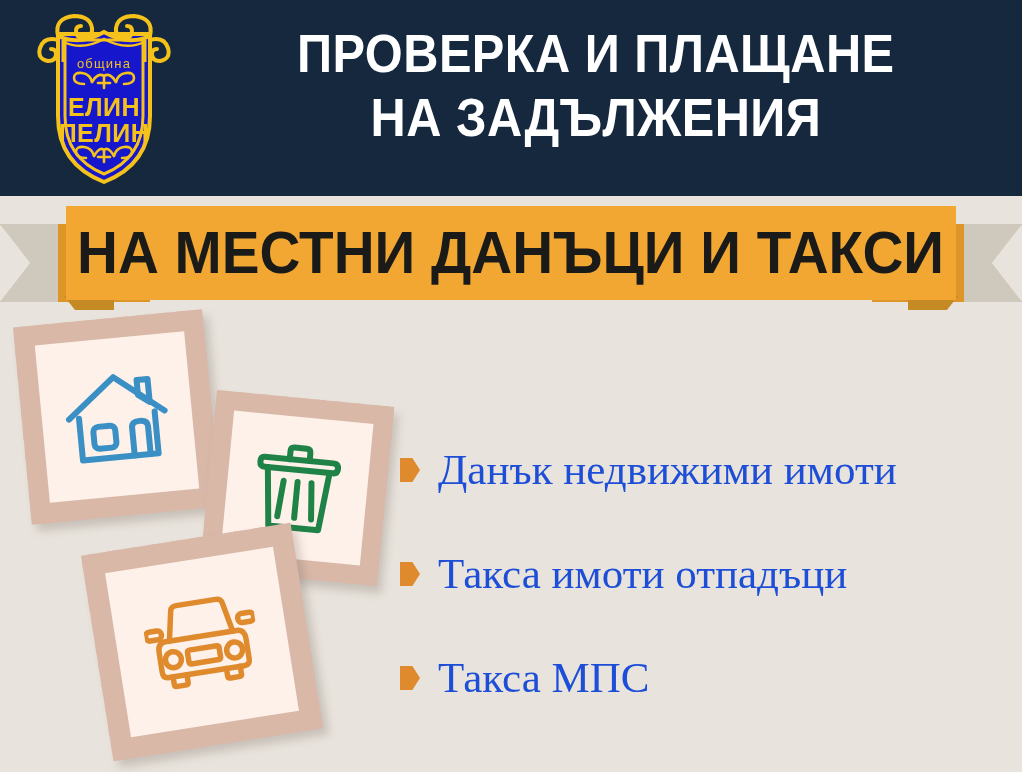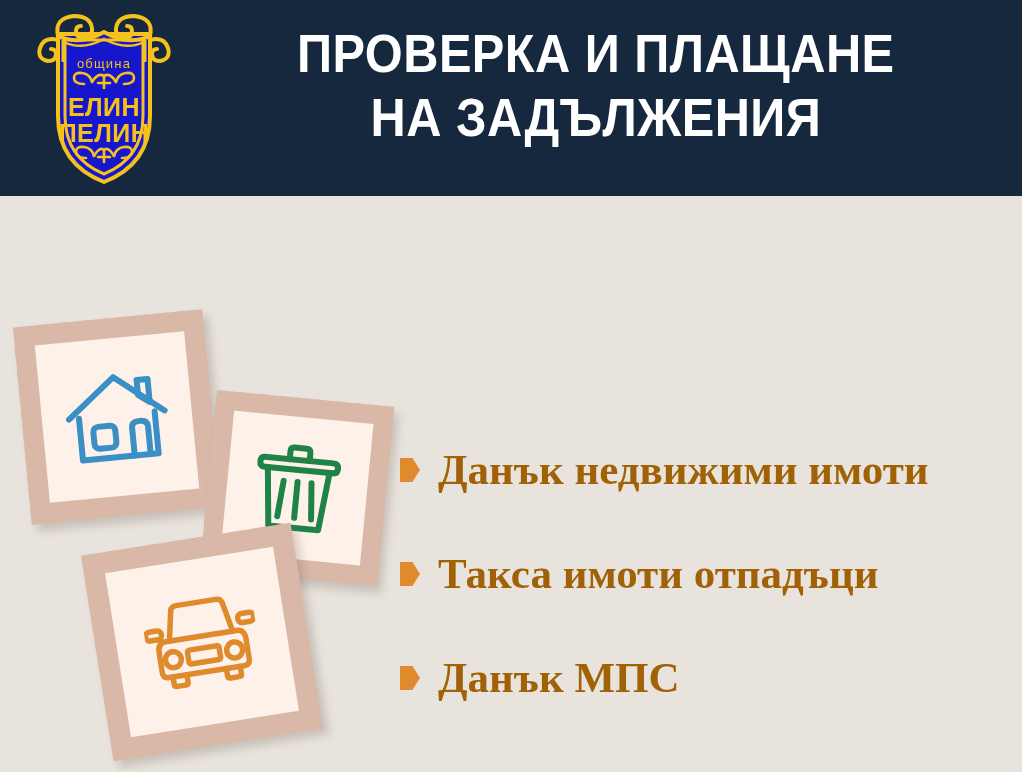--- a/index.html
+++ b/index.html
@@ -120,23 +120,22 @@
     flex:0 0 auto;
     width:20px; height:24px;
     margin-right:18px;
     background:#e08a2e;
     clip-path: polygon(0 0, 62% 0, 100% 50%, 62% 100%, 0 100%);
   }
   .item-label {
     font-family:"Liberation Serif", serif;
     font-size:43px;
     line-height:46px;
-    color:#a16207;
+    color:#1d4ed8;
     white-space:nowrap;
-    font-weight:bold;
   }
 </style>
 </head>
 <body>
 
 <div id="poster">
 
   <div class="header">
 
     <div class="emblem">
@@ -181,20 +180,31 @@
         </g>
       </svg>
     </div>
 
     <div class="header-title">
       <div class="line">ПРОВЕРКА И ПЛАЩАНЕ</div>
       <div class="line">НА ЗАДЪЛЖЕНИЯ</div>
     </div>
   </div>
 
+  <div class="ribbon">
+    <div class="ribbon-tail left"></div>
+    <div class="ribbon-tail right"></div>
+    <div class="ribbon-fold left"></div>
+    <div class="ribbon-fold right"></div>
+    <div class="ribbon-shadow left"></div>
+    <div class="ribbon-shadow right"></div>
+    <div class="ribbon-main">
+      <div class="txt">НА МЕСТНИ ДАНЪЦИ И ТАКСИ</div>
+    </div>
+  </div>
 
   <div class="stamp" id="stamp-house">
     <svg class="scallop" viewBox="0 0 190 198" preserveAspectRatio="none">
       <g fill="#d9b8a8">
         <circle cx="10" cy="10" r="10"></circle>
           <circle cx="30" cy="8" r="10"></circle>
           <circle cx="50" cy="8" r="10"></circle>
         <circle cx="70" cy="8" r="10"></circle>
           <circle cx="90" cy="8" r="10"></circle>
           <circle cx="110" cy="8" r="10"></circle>
@@ -360,17 +370,17 @@
     <div class="list-item">
       <span class="bullet"></span>
       <span class="item-label">Данък недвижими имоти</span>
     </div>
     <div class="list-item">
       <span class="bullet"></span>
       <span class="item-label">Такса имоти отпадъци</span>
     </div>
     <div class="list-item">
       <span class="bullet"></span>
-      <span class="item-label">Данък МПС</span>
+      <span class="item-label">Такса МПС</span>
     </div>
   </div>
 
 </div>
 
 </body></html>

